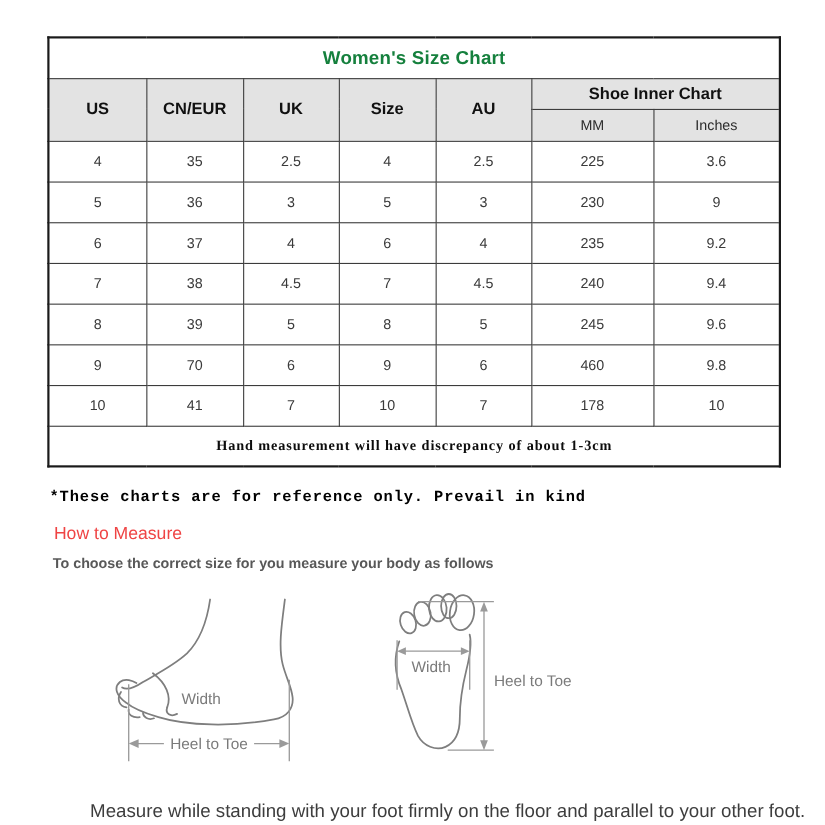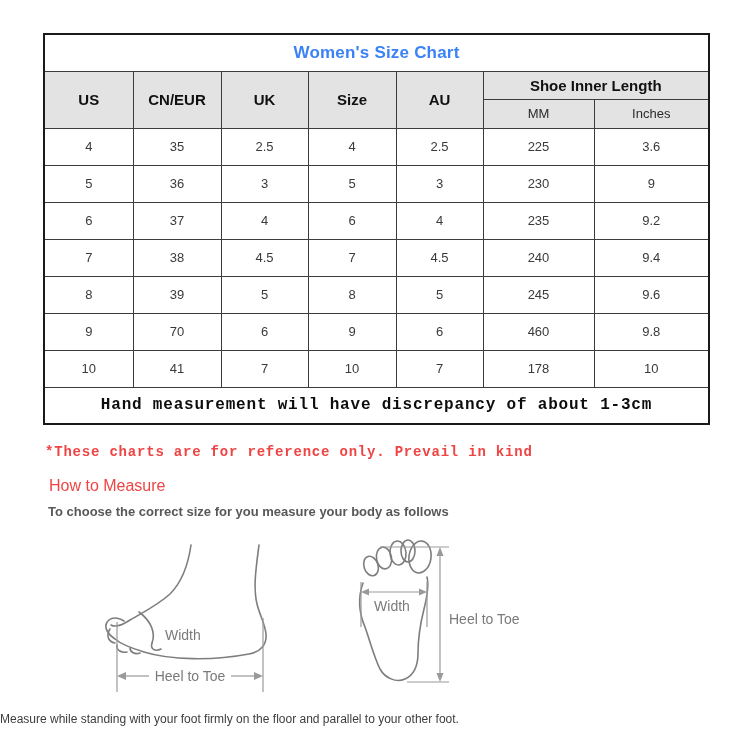--- a/index.html
+++ b/index.html
@@ -24,21 +24,21 @@
   }
   .size-table th, .size-table td {
     border: 1px solid #3c3c3c;
     text-align: center;
     vertical-align: middle;
   }
   .size-table .title-row th {
     height: 37px;
     font-size: 17px;
     font-weight: bold;
-    color: #3b82f6;
+    color: #15803d;
     background: #ffffff;
     letter-spacing: 0.2px;
   }
   .size-table .head-row th {
     background: #e3e3e3;
     font-size: 15px;
     font-weight: bold;
     color: #111;
   }
   .size-table .head-row { height: 28px; }
@@ -50,57 +50,57 @@
     color: #2b2b2b;
   }
   .size-table tbody td {
     height: 37px;
     font-size: 13px;
     color: #3a3a3a;
     background: #ffffff;
   }
   .size-table .footnote-row td {
     height: 37px;
-    font-family: Liberation Mono, monospace;
-    font-weight: bold;
-    font-size: 16px;
+    font-family: Liberation Serif, serif;
+    font-weight: bold;
+    font-size: 13px;
     letter-spacing: 0.8px;
     color: #0d0d0d;
   }
 
   
   .reference-note {
     position: absolute;
     left: 45px; top: 444px;
     font-family: "Liberation Mono", monospace;
     font-weight: bold;
     font-size: 14px;
     letter-spacing: 0.8px;
-    color: #ef4444;
+    color: #000000;
     white-space: nowrap;
   }
   .how-title {
     position: absolute;
     left: 49px; top: 477px;
     font-size: 16px;
     color: #ef4444;
   }
   .how-sub {
     position: absolute;
     left: 48px; top: 504px;
     font-size: 13px;
     color: #585858;
     font-weight: bold;
   }
   .bottom-caption {
     position: absolute;
-    left: 0; top: 712px;
+    left: 0; top: 728px;
     width: 732px;
-    text-align: left;
-    font-size: 12px;
+    text-align: right;
+    font-size: 17px;
     color: #3d3d3d;
   }
 
   
   .foot-side { position: absolute; left: 92px; top: 538px; }
   .foot-top  { position: absolute; left: 352px; top: 535px; }
   .diagram-stroke { fill: none; stroke: #7e7e7e; stroke-width: 1.6; stroke-linecap: round; }
   .measure-stroke { fill: none; stroke: #9a9a9a; stroke-width: 1.2; }
   .measure-fill { fill: #9a9a9a; stroke: none; }
   .diagram-label {
@@ -125,21 +125,21 @@
   <thead>
     <tr class="title-row">
       <th colspan="7">Women's Size Chart</th>
     </tr>
     <tr class="head-row">
       <th rowspan="2">US</th>
       <th rowspan="2">CN/EUR</th>
       <th rowspan="2">UK</th>
       <th rowspan="2">Size</th>
       <th rowspan="2">AU</th>
-      <th colspan="2">Shoe Inner Length</th>
+      <th colspan="2">Shoe Inner Chart</th>
     </tr>
     <tr class="subhead-row">
       <th>MM</th>
       <th>Inches</th>
     </tr>
   </thead>
   <tbody>
     <tr>
       <td>4</td>
       <td>35</td>

